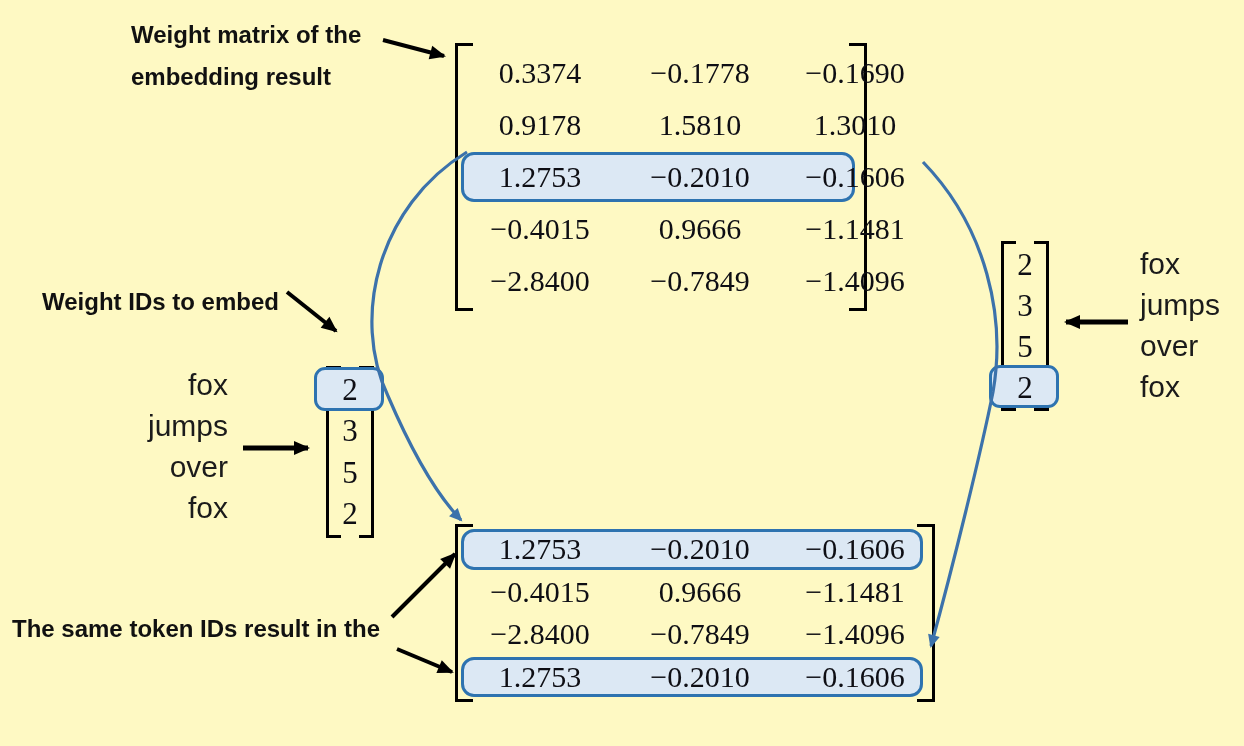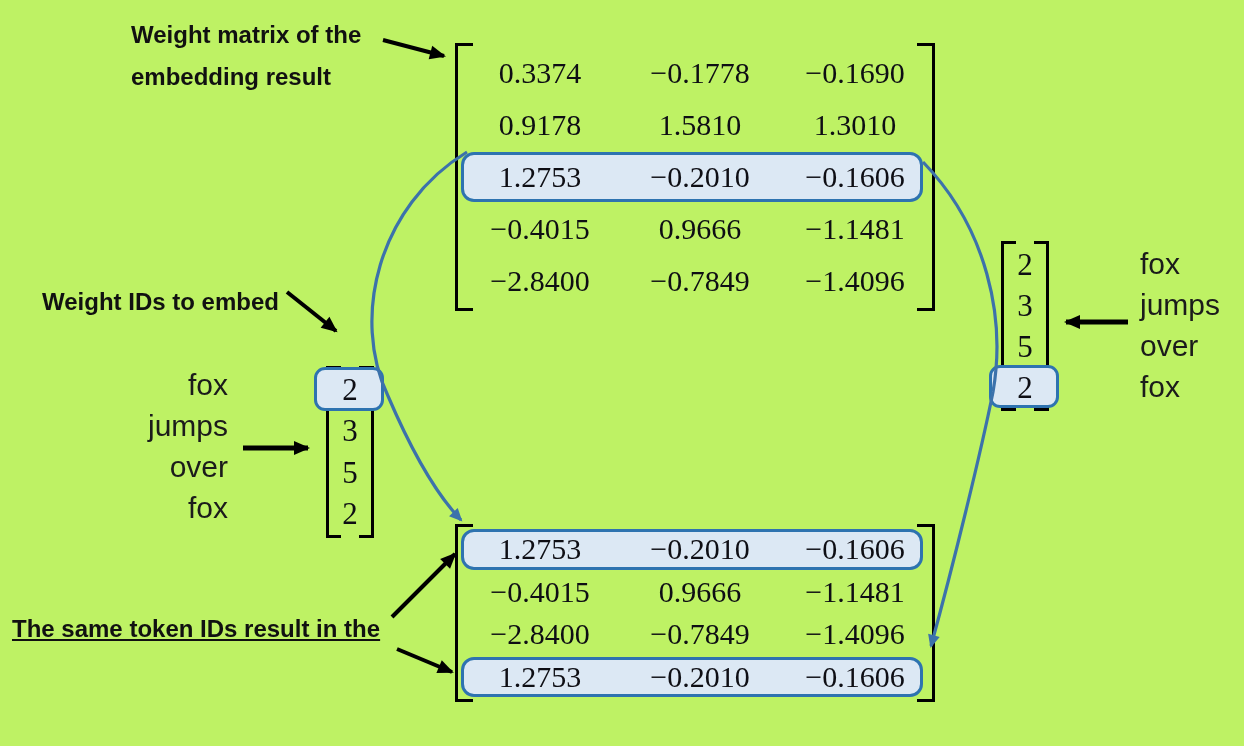--- a/index.html
+++ b/index.html
@@ -1,17 +1,17 @@
 <!DOCTYPE html>
 <html><head>
 <meta charset="utf-8">
 <style>
   html,body { margin:0; padding:0; background:#ffffff; }
   .canvas {
-    position:relative; width:1244px; height:746px; background:#bef264;
+    position:relative; width:1244px; height:746px; background:#fef9c3;
     font-family:"Liberation Sans", sans-serif; overflow:hidden;
   }
   
   .anno {
     position:absolute; font-weight:700; font-size:24px; line-height:42px;
     color:#111111; letter-spacing:0px; white-space:nowrap;
   }
   
   .matrix { position:absolute; }
   .bracket { position:absolute; top:0; bottom:0; width:15px; border:0 solid #000; }
@@ -53,25 +53,25 @@
 
   <div class="anno" style="left:131px; top:14px;">
     <div>Weight matrix of the</div>
     <div>embedding result</div>
   </div>
 
   <div class="anno" style="left:42px; top:281px;">
     <div>Weight IDs to embed</div>
   </div>
 
-  <div class="anno" style="left:12px; top:608px;text-decoration:underline;">
+  <div class="anno" style="left:12px; top:608px;">
     <div>The same token IDs result in the</div>
   </div>
 
-  <div class="matrix" style="left:455px; top:43px; width:480px; height:268px;">
+  <div class="matrix" style="left:455px; top:43px; width:412px; height:268px;">
     <div class="bracket left"></div>
     <div class="bracket right"></div>
     <div class="rows">
       <div class="mrow">
         <span class="cell">0.3374</span>
         <span class="cell">−0.1778</span>
         <span class="cell">−0.1690</span>
       </div>
       <div class="mrow">
         <span class="cell">0.9178</span>

